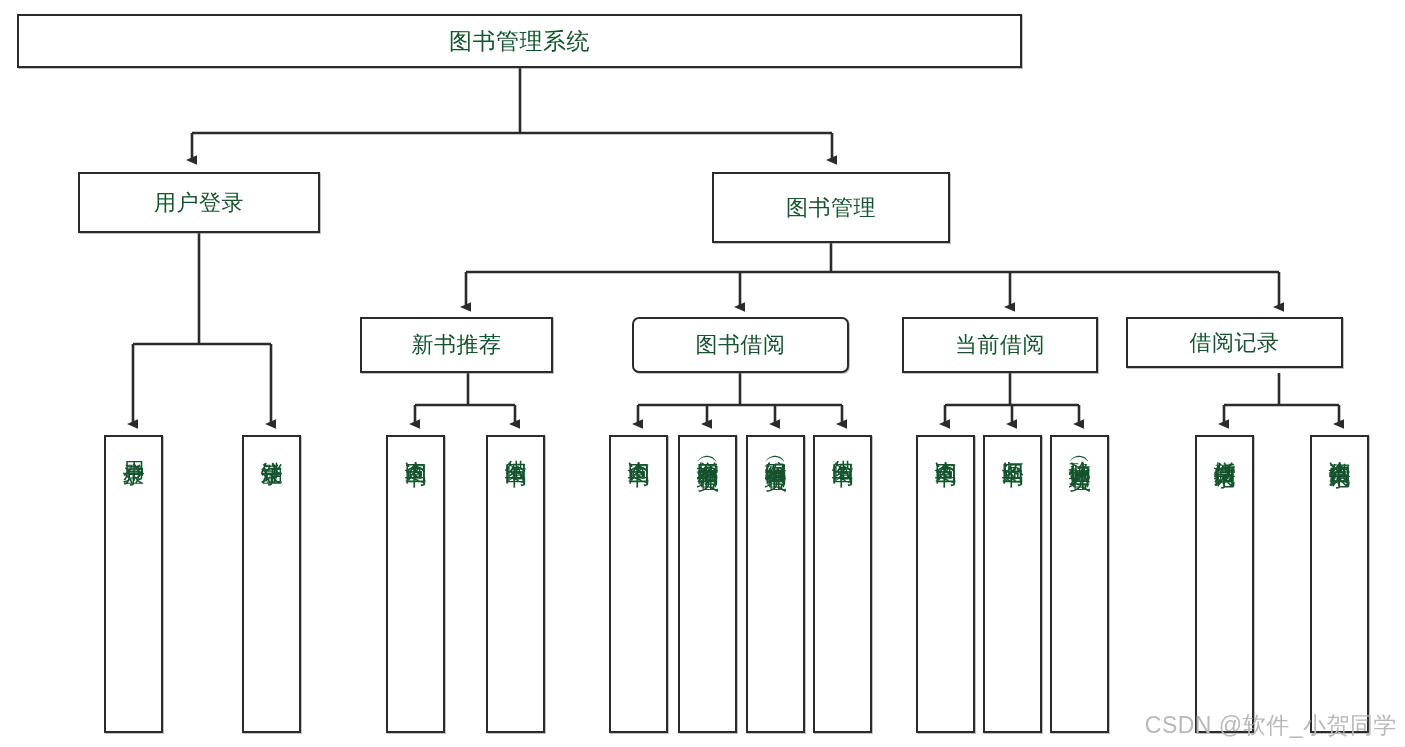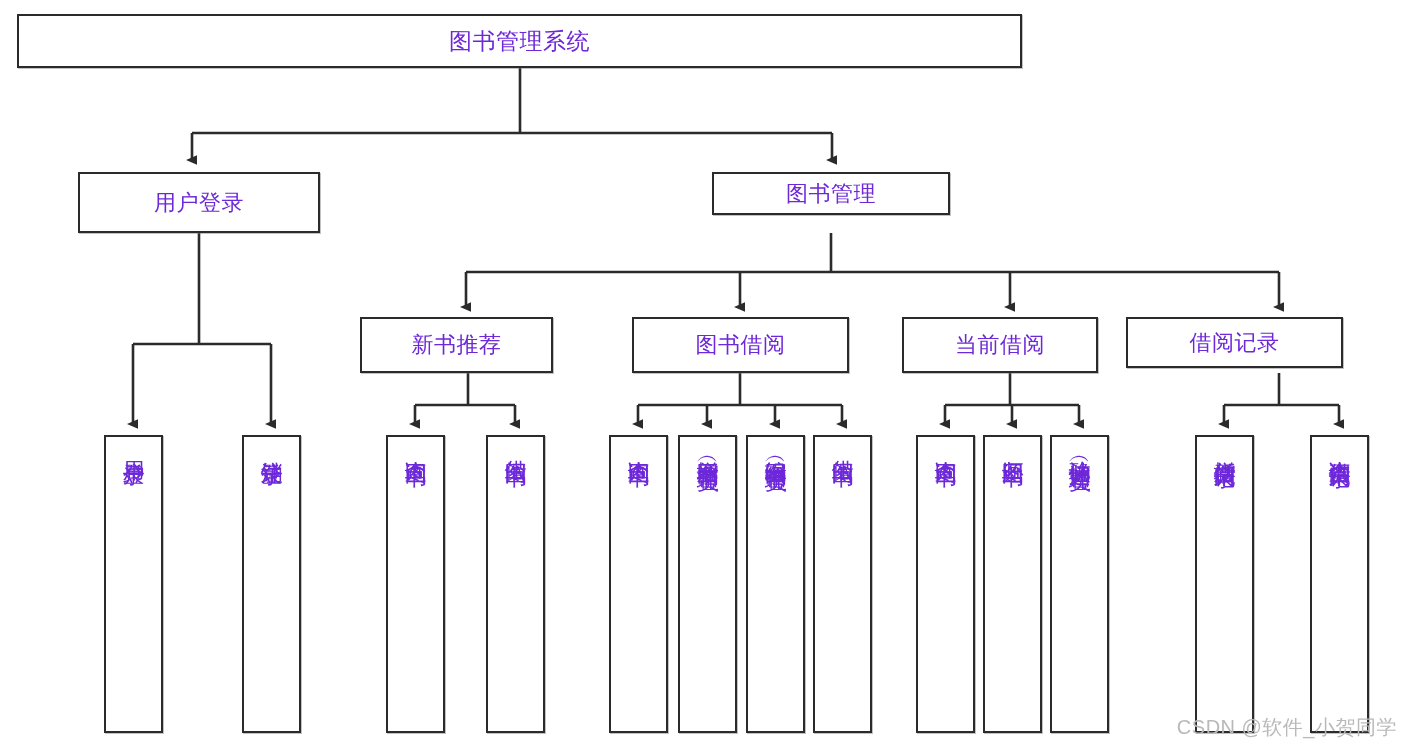--- a/index.html
+++ b/index.html
@@ -27,21 +27,21 @@
     pointer-events: none;
   }
   .node {
     position: absolute;
     box-sizing: border-box;
     background: #ffffff;
     border: 2px solid #2b2b2b;
     display: flex;
     align-items: center;
     justify-content: center;
-    color: #6d28d9;
+    color: #14532d;
     box-shadow: 1px 1px 0 rgba(120,120,120,0.45);
   }
   .node .label {
     display: block;
     text-align: center;
     line-height: 1.08;
     letter-spacing: 0.5px;
     white-space: pre;
   }
   .node.horiz .label {
@@ -60,21 +60,21 @@
     text-orientation: upright;
     font-size: 22px;
     line-height: 1.12;
     letter-spacing: 1.5px;
     white-space: pre;
   }
   #watermark {
     position: absolute;
     right: 8px;
     bottom: 6px;
-    font-size: 20px;
+    font-size: 23px;
     color: #b9b9b9;
     letter-spacing: 0.5px;
     white-space: nowrap;
     user-select: none;
   }
 </style>
 </head>
 <body>
 
 <div id="diagram-root">
@@ -130,29 +130,29 @@
   </svg>
 
   <div class="node root horiz" style="left:17px; top:14px; width:1005px; height:54px;">
     <span class="label">图书管理系统</span>
   </div>
 
   <div class="node horiz" style="left:78px; top:172px; width:242px; height:61px;">
     <span class="label">用户登录</span>
   </div>
 
-  <div class="node horiz" style="left:712px; top:172px; width:238px; height:43px;justify-content:center;">
+  <div class="node horiz" style="left:712px; top:172px; width:238px; height:71px;justify-content:center;">
     <span class="label">图书管理</span>
   </div>
 
   <div class="node horiz" style="left:360px; top:317px; width:193px; height:56px;">
     <span class="label">新书推荐</span>
   </div>
 
-  <div class="node horiz" style="left:632px; top:317px; width:217px; height:56px;">
+  <div class="node horiz" style="left:632px; top:317px; width:217px; height:56px;border-radius:7px;">
     <span class="label">图书借阅</span>
   </div>
 
   <div class="node horiz" style="left:902px; top:317px; width:196px; height:56px;">
     <span class="label">当前借阅</span>
   </div>
 
   <div class="node horiz" style="left:1126px; top:317px; width:217px; height:51px;">
     <span class="label">借阅记录</span>
   </div>

